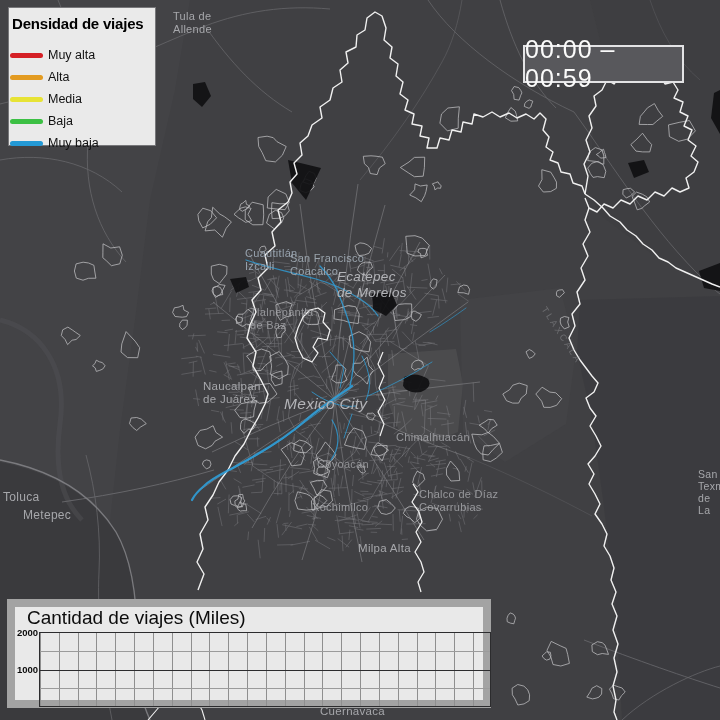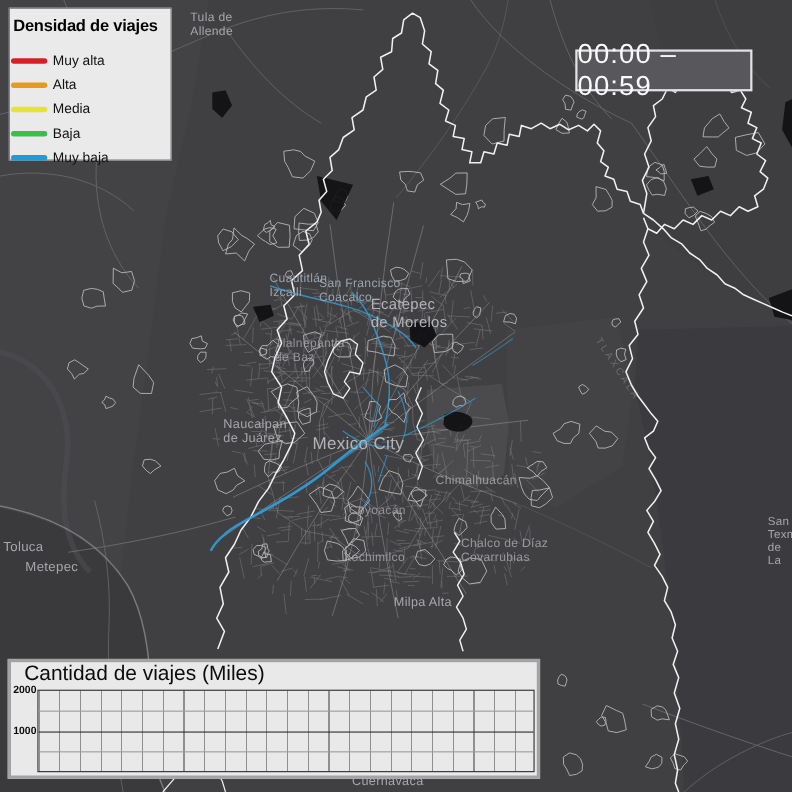--- a/index.html
+++ b/index.html
@@ -3,40 +3,40 @@
 <meta charset="utf-8">
 <style>
   html,body{margin:0;padding:0;background:#222;}
   #stage{position:relative;width:720px;height:720px;overflow:hidden;background:#404043;
          font-family:"Liberation Sans",sans-serif;}
   #stage svg{position:absolute;left:0;top:0;z-index:1;}
 
   
   .maplabel{position:absolute;z-index:2;color:#a6a7ab;font-size:11px;line-height:1.15;
             white-space:pre-line;letter-spacing:.3px;}
-  .maplabel.big{color:#b3b4b8;}
+  .maplabel.big{color:#b3b4b8;font-style:italic;}
 
   
   #legend{position:absolute;left:8px;top:7px;width:148px;height:139px;z-index:3;
           background:#eaeaea;border:1px solid #77777a;box-sizing:border-box;}
   #legend .ltitle{font-weight:bold;color:#000;font-size:15px;padding:7px 2px 2px 3px;
                   letter-spacing:-0.2px;white-space:nowrap;}
   .litem{position:absolute;left:0;height:8px;width:100%;}
   .lswatch{position:absolute;left:1px;top:1px;width:33px;height:4.5px;border-radius:3px;}
   .llabel{position:absolute;left:39px;top:-4px;color:#111;font-size:12.5px;}
 
   
   #timebox{position:absolute;left:523px;top:45px;width:161px;height:38px;z-index:3;
            background:#58585c;border:2px solid #e3e3e5;box-sizing:border-box;
            display:flex;align-items:center;justify-content:center;
            color:#fafafa;font-size:25px;letter-spacing:1px;}
 
   
   #chartpanel{position:absolute;left:7px;top:599px;width:484px;height:109px;z-index:3;
-              background:#e9e9e9;border:3px solid #a3a3a3;box-sizing:border-box;}
+              background:#e9e9e9;border:8px solid #a3a3a3;box-sizing:border-box;}
   #charttitle{position:absolute;left:12px;top:0px;color:#0c0c0c;font-size:19px;white-space:nowrap;}
   #plot{position:absolute;left:24px;top:25px;width:452px;height:75px;box-sizing:border-box;
         border:1px solid #2c2c2e;
         background-image:repeating-linear-gradient(90deg,#8f8f8f 0,#8f8f8f 1px,transparent 1px,transparent 18.83px);}
   .hline{position:absolute;left:0;width:100%;height:0;}
   .hline.major{border-top:1.6px solid #2c2c2e;}
   .hline.minor{border-top:1px solid #9b9b9b;}
   .ytick{position:absolute;color:#0c0c0c;font-size:9.5px;font-weight:bold;z-index:4;}
 </style>
 </head>

